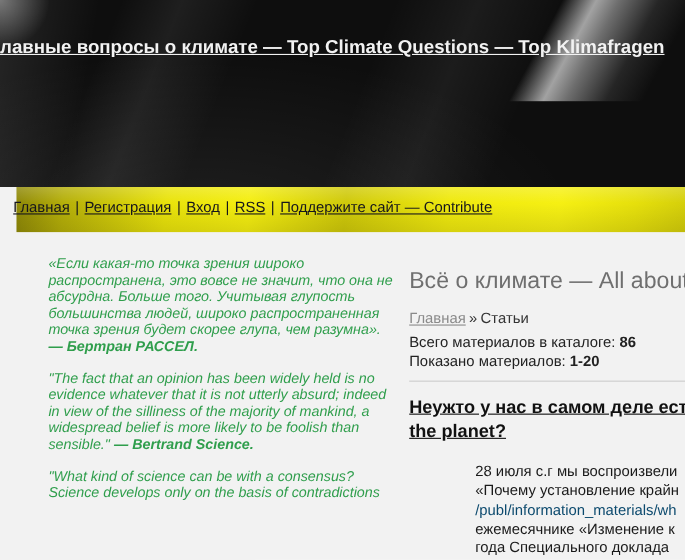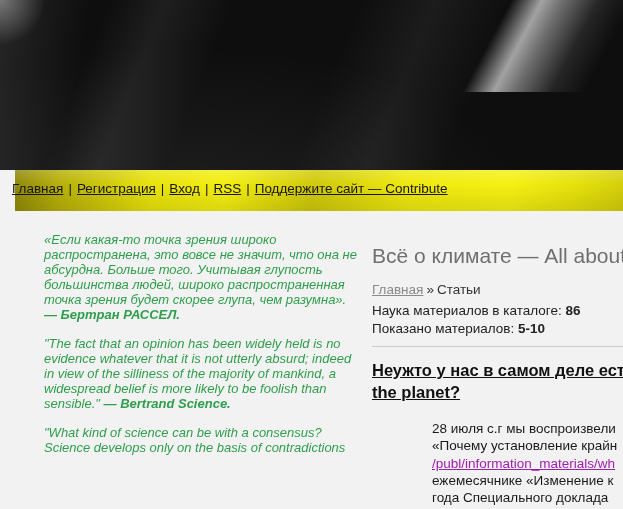--- a/index.html
+++ b/index.html
@@ -86,29 +86,30 @@
     display:block; margin-top:12px;
     font-size:16.5px; font-weight:bold; line-height:22px;
     color:#111111; text-decoration:underline; cursor:pointer;
   }
   .entry-title span { display:block; white-space:nowrap; }
   .entry-text {
     margin:17px 0 0 60px;
     font-size:13.5px; line-height:17.3px; color:#1a1a1a;
   }
   .entry-text .line { white-space:nowrap; }
-  .entry-text a.url { color:#a21caf; text-decoration:underline; cursor:pointer; }
+  .entry-text a.url { color:#0c4a6e; cursor:pointer; }
 </style>
 </head>
 <body>
 
 <div class="viewport">
 
   <div class="header">
     <div class="corner-stripe"></div>
+    <a class="top-link">лавные вопросы о климате — Top Climate Questions — Top Klimafragen</a>
   </div>
 
   <div class="nav">
     <div class="nav-inner">
       <a>Главная</a><span class="nav-sep">|</span><a>Регистрация</a><span class="nav-sep">|</span><a>Вход</a><span class="nav-sep">|</span><a>RSS</a><span class="nav-sep">|</span><a>Поддержите сайт — Contribute</a>
     </div>
   </div>
 
   <div class="content">
 
@@ -128,26 +129,26 @@
 
     <div class="main">
       <div class="section-title">Всё о климате — All about climate</div>
 
       <div class="breadcrumb">
         <a>Главная</a><span class="bc-sep">»</span><span>Статьи</span>
       </div>
 
       <div class="stats">
         <div>
-          <span>Наука материалов в каталоге:</span>
+          <span>Всего материалов в каталоге:</span>
           <b>86</b>
         </div>
         <div>
           <span>Показано материалов:</span>
-          <b>5-10</b>
+          <b>1-20</b>
         </div>
       </div>
 
       <hr class="divider">
 
       <a class="entry-title">
         <span>Неужто у нас в самом деле ест</span>
         <span>the planet?</span>
       </a>
 

